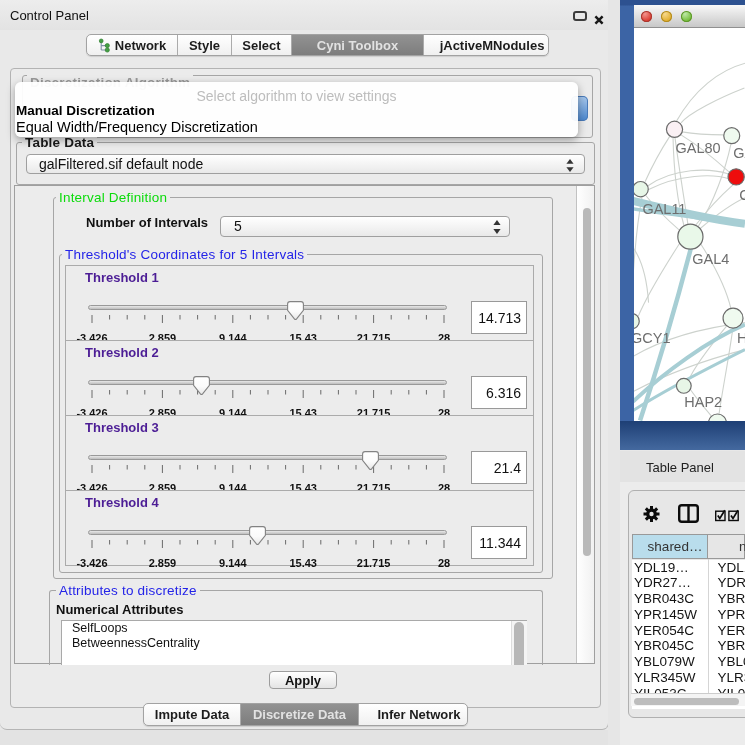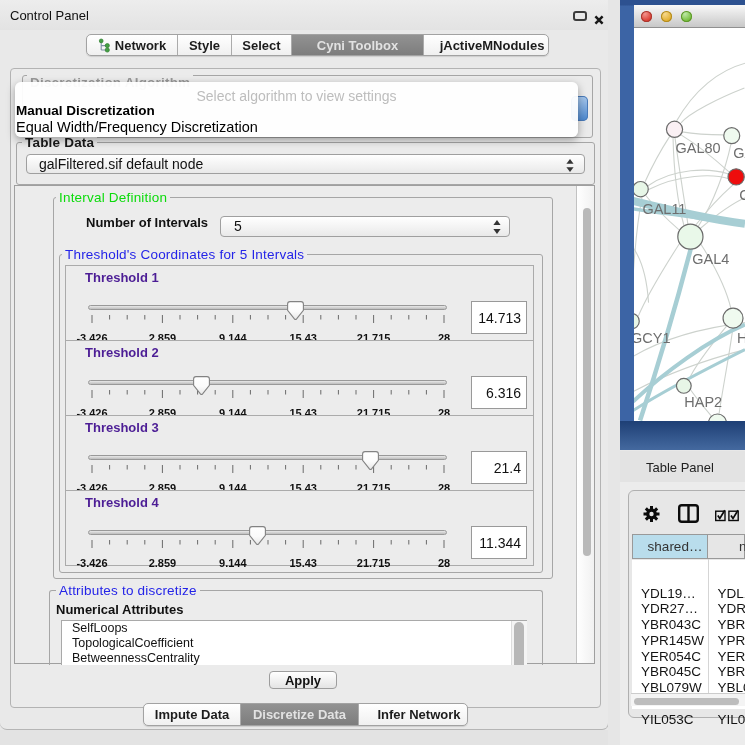--- a/index.html
+++ b/index.html
@@ -65,21 +65,21 @@
   .tl{position:absolute;top:11px;width:11px;height:11px;border-radius:50%;}
   
   #tptitle{left:620px;top:451px;width:125px;height:31px;background:#e3e3e3;}
   #tptitle span{position:absolute;left:14px;top:9px;font-size:13px;color:#222;margin-left:12px;}
   #tparea{left:620px;top:482px;width:125px;height:263px;background:#ececec;}
   #twin{left:628px;top:490px;width:130px;height:228px;background:#e7e7e7;border:1px solid #b0b0b0;border-radius:6px 0 0 6px;box-sizing:border-box;}
   #thead1{left:632px;top:534px;width:76px;height:25px;background:#b9ddec;border:1px solid #999;box-sizing:border-box;text-align:center;padding-left:10px;font-size:13.5px;color:#333;line-height:24px;}
   #thead2{left:708px;top:534px;width:37px;height:25px;background:#e6e6e6;border:1px solid #999;border-left:none;box-sizing:border-box;font-size:13.5px;color:#333;line-height:24px;}
   #trows{left:632px;top:559.5px;width:113px;height:134px;background:#fff;font-size:13.5px;color:#141414;}
   #trows .r{height:15.8px;line-height:15.8px;white-space:nowrap;}
-  #trows .c1{display:inline-block;width:76px;padding-left:9px;box-sizing:border-box;margin-top:26px;}
+  #trows .c1{display:inline-block;width:76px;padding-left:2px;box-sizing:border-box;}
   #trows .c2{padding-left:9.5px;}
   #hsb{left:631px;top:693px;width:114px;height:12px;background:#f4f4f4;border-top:1px solid #ccc;}
   #hsb div{position:absolute;left:3px;top:4px;width:105px;height:7px;background:#bdbdbd;border-radius:3.5px;}
   #colline{left:708px;top:559px;width:1px;height:134px;background:#d5d5d5;}
 </style>
 </head>
 <body>
 <div id="stage">
 
   <div class="abs" id="cpwin"></div>
@@ -346,21 +346,20 @@
           <span>11.344</span>
         </div>
       </div>
     </div>
 
   <div class="gbox" style="left:49px;top:590px;width:492px;height:80px;border-bottom:none;"></div>
   <div class="glabel" style="left:56px;top:583px;color:#2424e8;background:#ececec;">Attributes to discretize</div>
   <div class="abs" style="left:56px;top:602px;font-size:13px;font-weight:bold;color:#111;">Numerical Attributes</div>
   <div class="abs" id="numlist">
     <div>SelfLoops</div>
-    <div>TopologicalCoefficient</div>
     <div>BetweennessCentrality</div>
   </div>
   <div class="abs" id="listsb">
       <div></div>
     </div>
 
   <div class="abs" style="left:12px;top:664.5px;width:586px;height:40px;background:#ebebeb;"></div>
 
   <div class="abs" id="applybtn">Apply</div>
 

